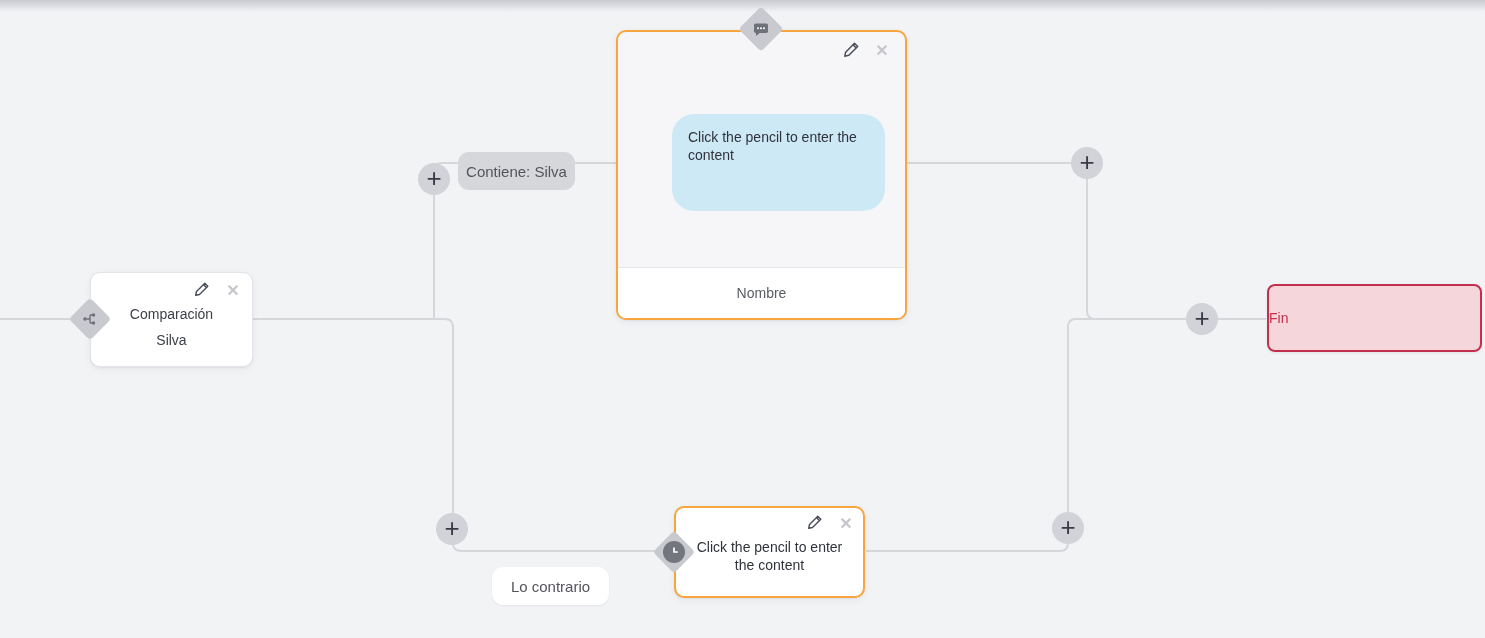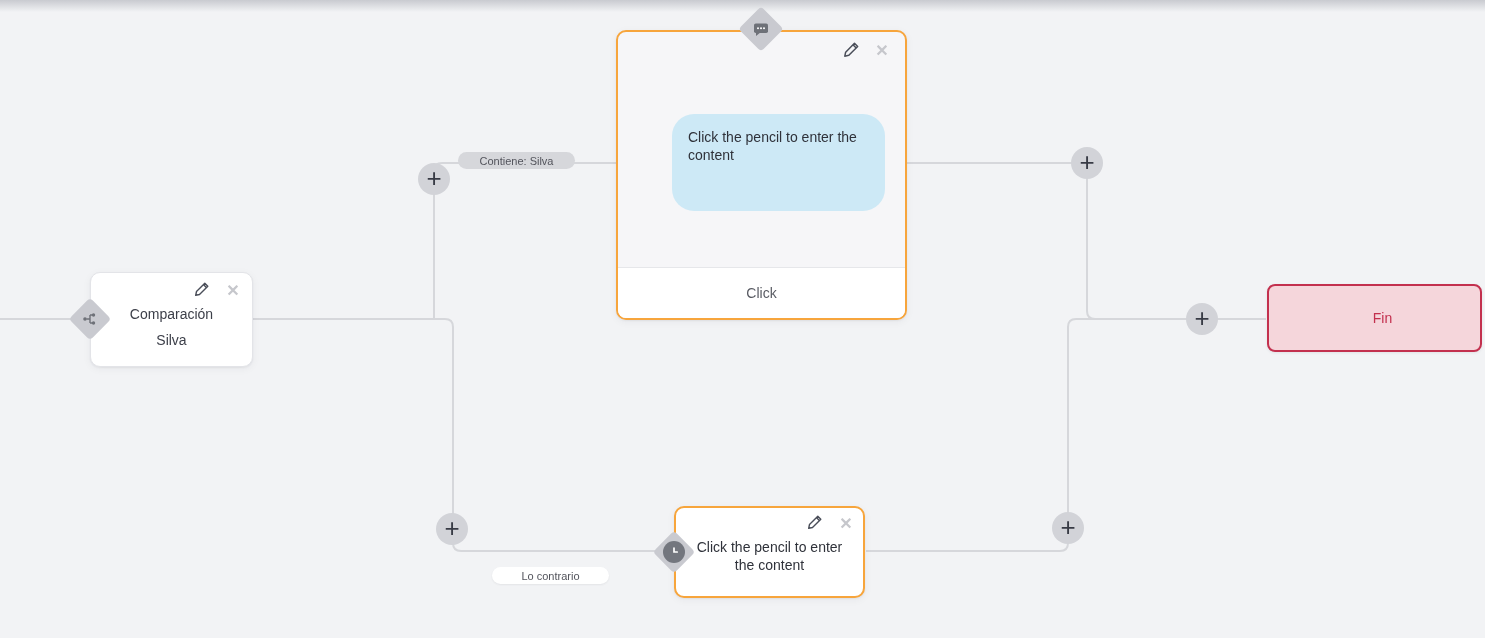--- a/index.html
+++ b/index.html
@@ -51,46 +51,45 @@
     color:#5a5c64;font-size:14px;
   }
 
   .delay-body{
     position:absolute;inset:0;display:flex;align-items:center;justify-content:center;
     text-align:center;color:#2f323a;font-size:14px;line-height:1.3;padding:8px 14px 0 14px;box-sizing:border-box;
   }
 
   .end-node{
     position:absolute;border-radius:8px;background:#f5d6db;border:2px solid #c3304e;
-    display:flex;align-items:center;justify-content:center;
+    display:flex;align-items:center;
     color:#c3304e;font-size:14px;box-sizing:border-box;
     box-shadow:0 1px 3px rgba(40,42,50,.08);
-    padding-left:16px;
   }
 
   .plus{
     position:absolute;width:32px;height:32px;border-radius:50%;
     background:#d2d3d8;display:flex;align-items:center;justify-content:center;
     color:#383b45;font-size:26px;font-weight:300;line-height:1;cursor:pointer;z-index:4;
     user-select:none;padding-bottom:2px;box-sizing:border-box;
   }
 
   .diamond{
     position:absolute;background:#c9cad0;border-radius:4px;transform:rotate(45deg);z-index:5;
     display:flex;align-items:center;justify-content:center;
   }
   .diamond .inner{transform:rotate(-45deg);display:flex;align-items:center;justify-content:center;}
   .clock-circle{
     width:22px;height:22px;border-radius:50%;background:#73767e;
     display:flex;align-items:center;justify-content:center;
   }
 
   .pill{
-    position:absolute;height:17px;border-radius:11px;display:flex;align-items:center;justify-content:center;
-    font-size:11px;color:#53545c;z-index:4;box-sizing:border-box;
+    position:absolute;height:38px;border-radius:11px;display:flex;align-items:center;justify-content:center;
+    font-size:15px;color:#53545c;z-index:4;box-sizing:border-box;
   }
   .pill.gray{background:#d6d7db;}
   .pill.white{background:#ffffff;box-shadow:0 1px 2px rgba(40,42,50,.07);}
 </style>
 </head>
 <body>
 
 <div class="top-shade"></div>
 
 <svg class="wires" width="1485" height="638">
@@ -154,21 +153,21 @@
       <span>
         <svg width="17" height="17" viewBox="0 0 16 16">
             <path d="M10.8 2.2l3 3-8.3 8.3-3.8.8.8-3.8z" fill="none" stroke="#4a4e59" stroke-width="1.4" stroke-linejoin="round"></path>
             <path d="M9.4 3.6l3 3" stroke="#4a4e59" stroke-width="1.4"></path>
           </svg>
       </span>
     </div>
     <div class="close-btn">✕</div>
   </div>
   <div class="bubble">Click the pencil to enter the content</div>
-  <div class="msg-footer">Click</div>
+  <div class="msg-footer">Nombre</div>
 </div>
 <div class="diamond" style="left:745px;top:13px;width:32px;height:32px;">
   <span class="inner">
     <svg width="20" height="20" viewBox="0 0 20 20">
       <rect x="3" y="4.5" width="14" height="9.5" rx="1.8" fill="#6e7178"></rect>
       <path d="M5 13 L5 17 L10 13 Z" fill="#6e7178"></path>
       <circle cx="7" cy="9.2" r="1" fill="#ffffff"></circle>
       <circle cx="10" cy="9.2" r="1" fill="#ffffff"></circle>
       <circle cx="13" cy="9.2" r="1" fill="#ffffff"></circle>
     </svg>

